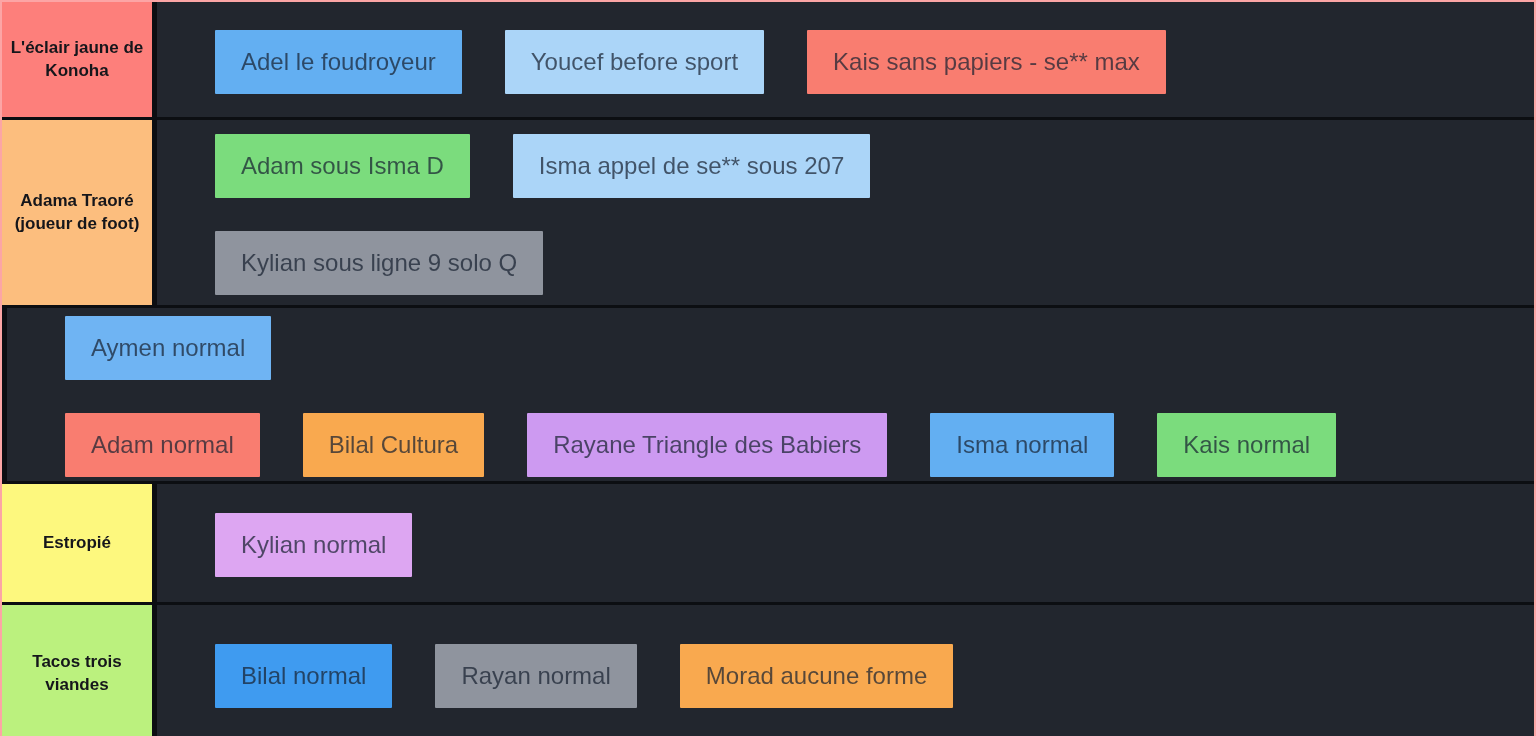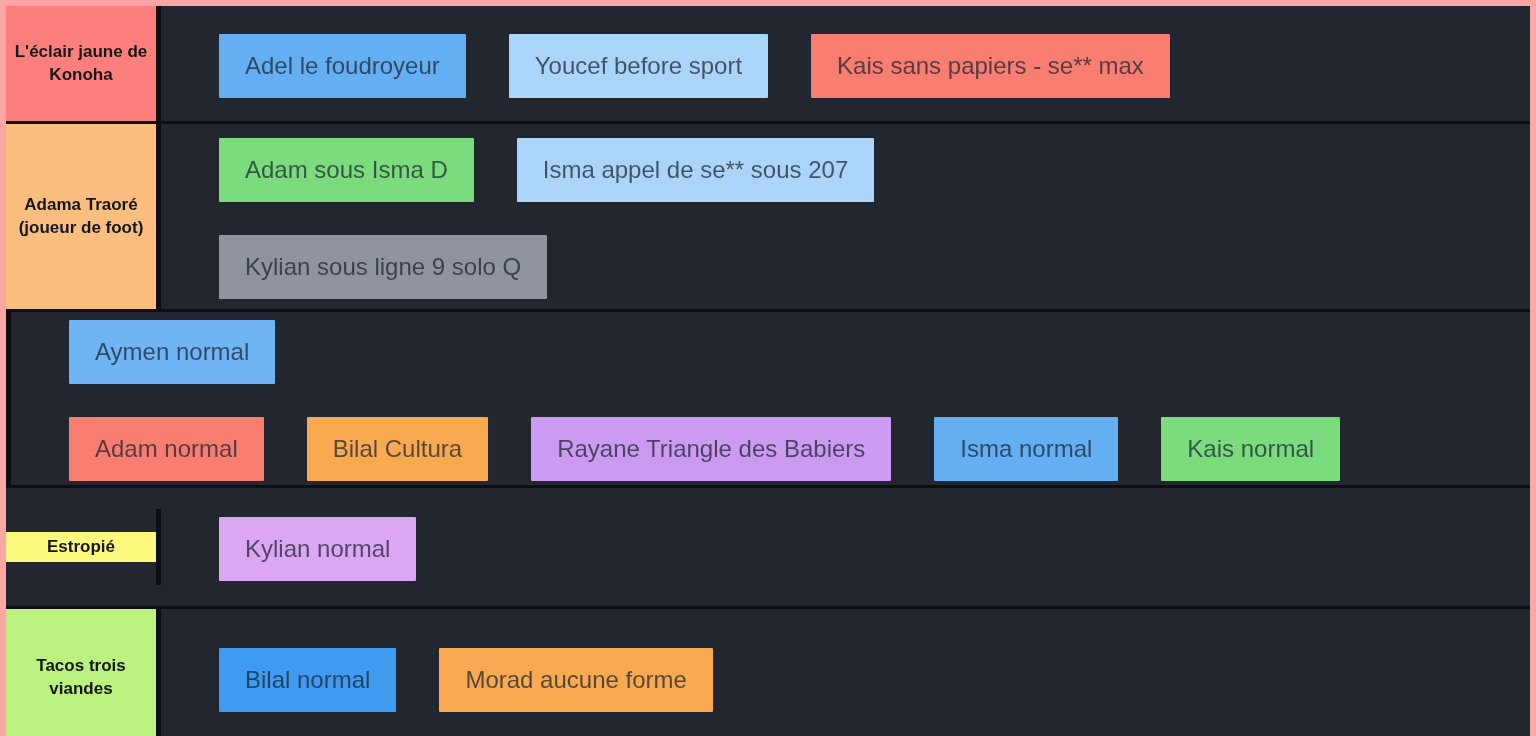--- a/index.html
+++ b/index.html
@@ -4,32 +4,32 @@
 <style>
   * { box-sizing: border-box; margin: 0; padding: 0; }
   html, body { background: #0c0e12; }
   body {
     font-family: "Liberation Sans", sans-serif;
     width: 1536px; height: 736px; overflow: hidden;
   }
   .screen {
     width: 1536px; height: 736px;
     background: #0c0e12;
-    border: 6px solid #fca5a5;
+    border: 2px solid #fca5a5;
     display: flex; flex-direction: column;
   }
   .tier {
     display: flex; flex: none;
     background: #22262e;
   }
   .tier + .tier { border-top: 3px solid #0c0e12; }
   .tier:nth-child(1) { height: 115px; }
   .tier:nth-child(2) { height: 188px; }
   .tier:nth-child(3) { height: 176px; }
-  .tier:nth-child(4) { height: 121px; align-items: center; }
+  .tier:nth-child(4) { height: 121px; }
   .tier:nth-child(5) { height: 140px; }
   .tier-label {
     width: 150px; flex: none;
     display: flex; align-items: center; justify-content: center;
     text-align: center;
     padding: 4px 8px;
   }
   .tier-label-text {
     font-size: 17px; font-weight: 700; color: #15161b;
     line-height: 1.32;
@@ -142,19 +142,22 @@
   </div>
     <div class="tier">
     <div class="tier-label" style="background: rgb(187, 241, 126);">
       <span class="tier-label-text">Tacos trois viandes</span>
     </div>
     <div class="tier-content">
         <div class="tier-line">
           <div class="tier-item" style="background: rgb(63, 155, 240);">
     <span class="tier-item-text">Bilal normal</span>
   </div>
+          <div class="tier-item" style="background: rgb(143, 148, 158);">
+    <span class="tier-item-text">Rayan normal</span>
+  </div>
           <div class="tier-item" style="background: rgb(249, 169, 79);">
     <span class="tier-item-text">Morad aucune forme</span>
   </div>
         </div>
       </div>
   </div>
   </div>
 
 </body></html>

